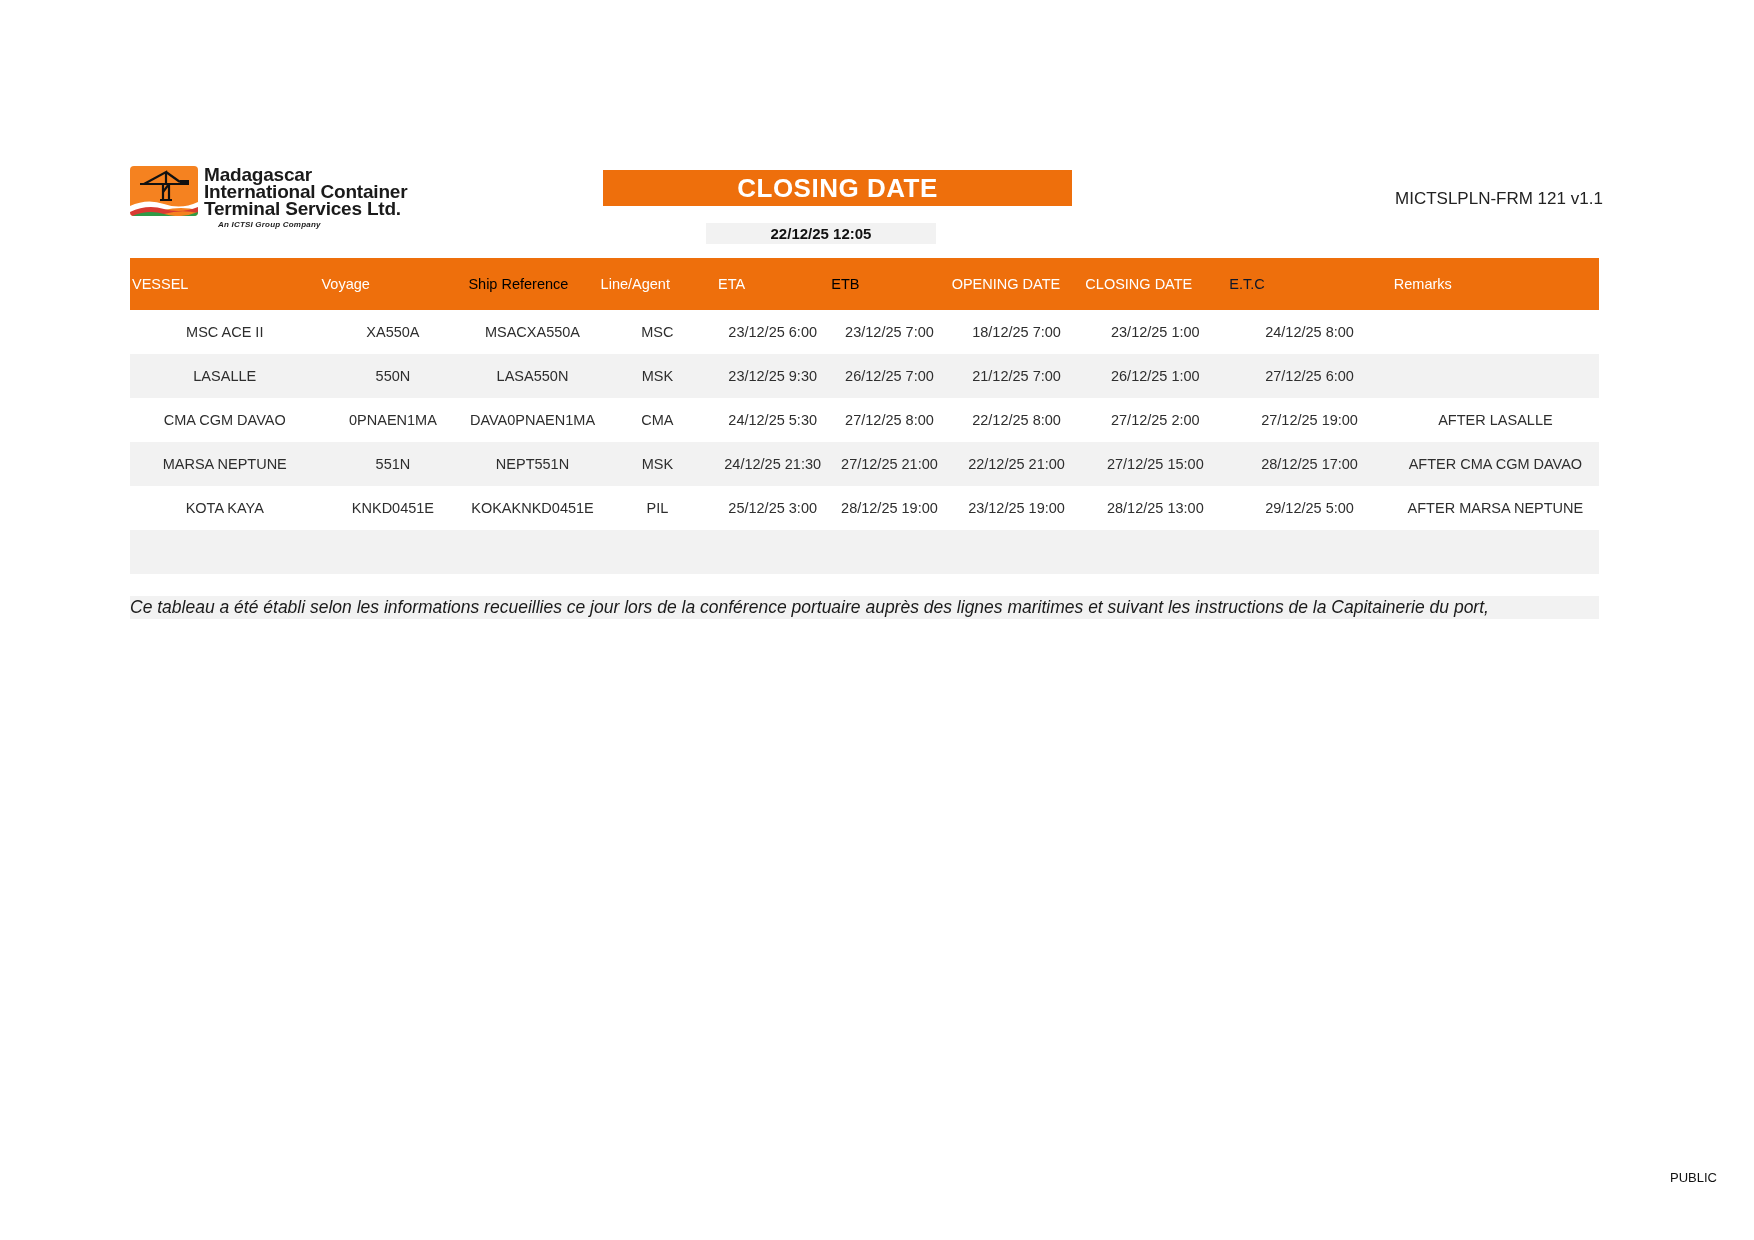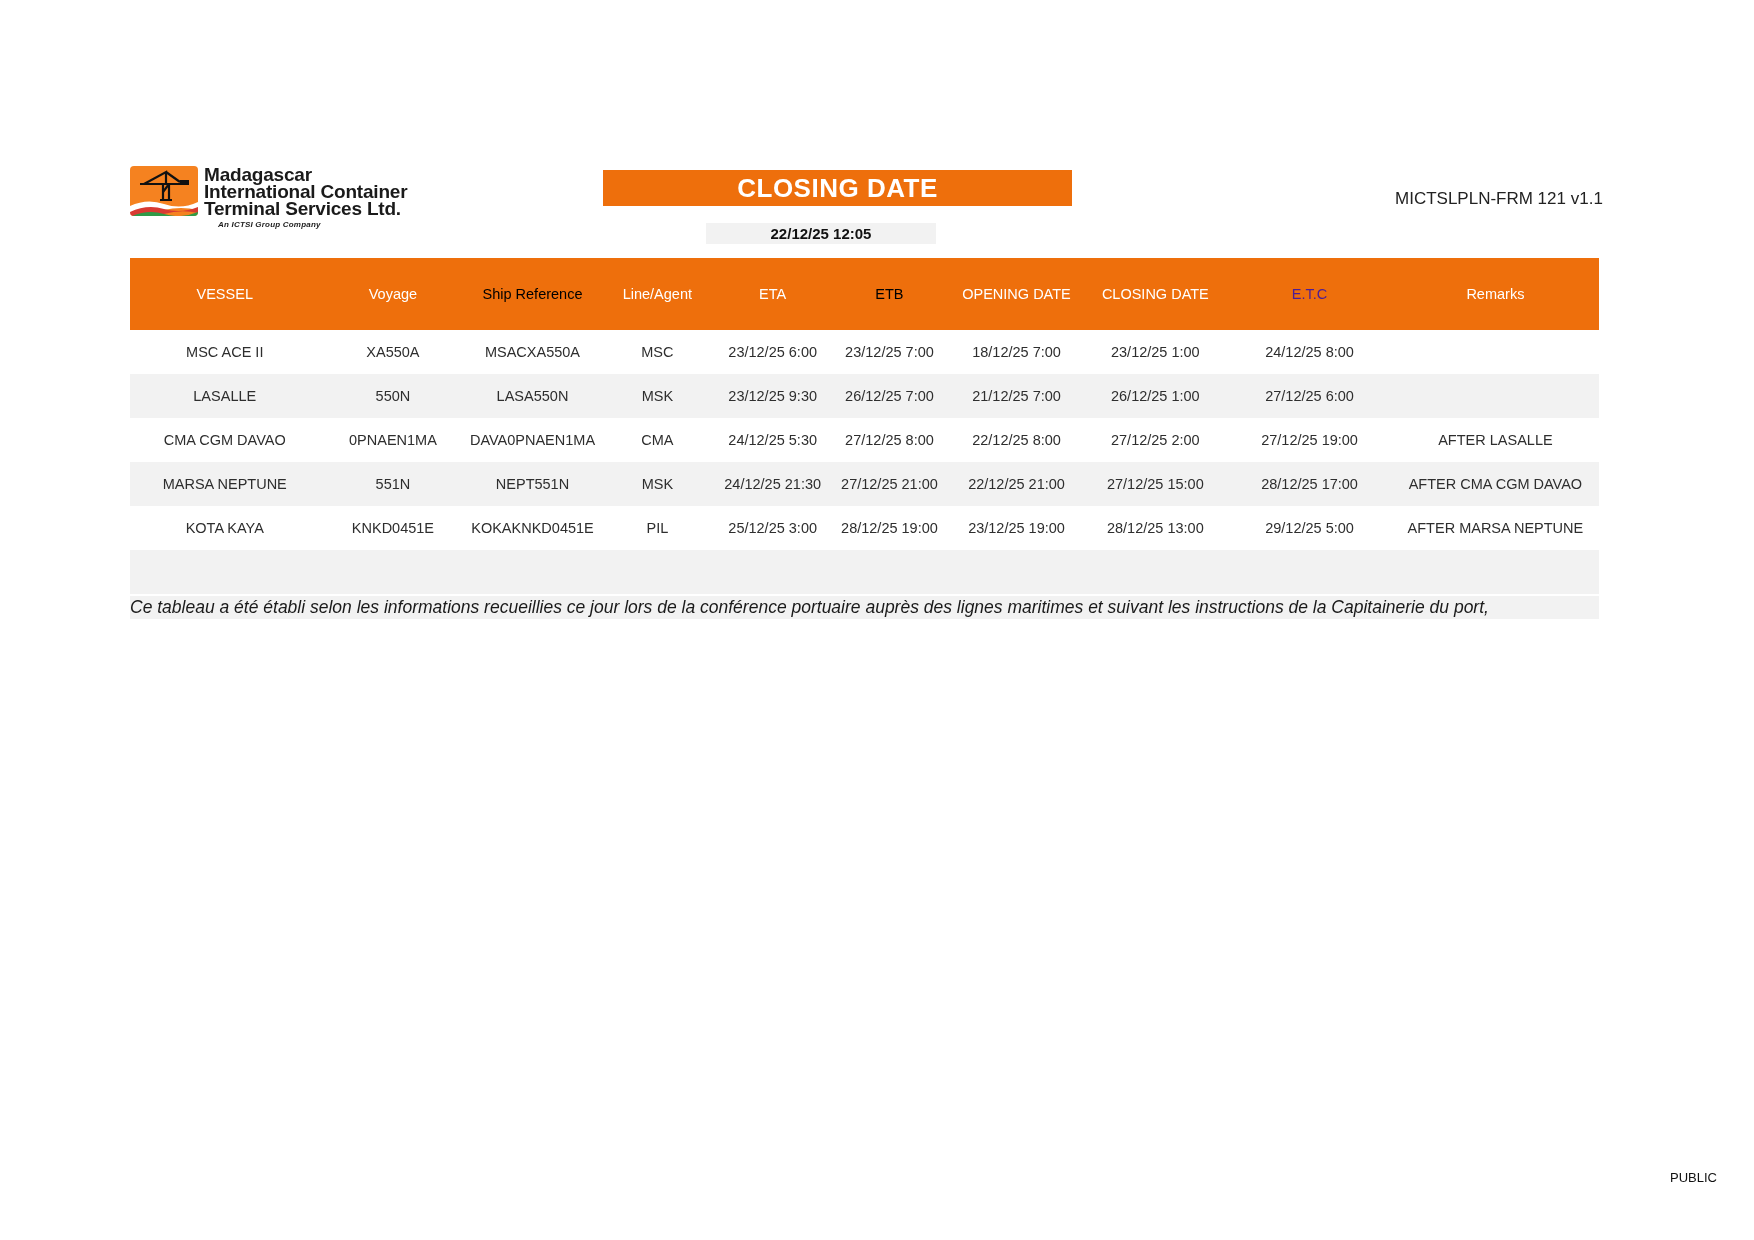--- a/index.html
+++ b/index.html
@@ -91,23 +91,23 @@
     border-collapse: collapse;
     table-layout: fixed;
     font-size: 14.5px;
     color: #2e2e2e;
   }
   .sched-table th {
     height: 48px;
     color: #ffffff;
     font-weight: normal;
     font-size: 14.5px;
-    text-align: center;
+    text-align: left;
     vertical-align: middle;
-    padding: 12px 2px;
+    padding: 2px 2px;
   }
   .sched-table td {
     height: 44px;
     text-align: center;
     vertical-align: middle;
     padding: 0 2px;
     white-space: nowrap;
     overflow: hidden;
   }
   .sched-table tbody tr:nth-child(even) td { background: #f2f2f2; }
@@ -201,21 +201,21 @@
     <thead>
       <tr id="thead-row" style="background: rgb(238, 111, 12);">
           <th style="color: rgb(255, 255, 255);">VESSEL</th>
           <th style="color: rgb(255, 255, 255);">Voyage</th>
           <th style="color: #000000;">Ship Reference</th>
           <th style="color: rgb(255, 255, 255);">Line/Agent</th>
           <th style="color: rgb(255, 255, 255);">ETA</th>
           <th style="color: #000000;">ETB</th>
           <th style="color: rgb(255, 255, 255);">OPENING DATE</th>
           <th style="color: rgb(255, 255, 255);">CLOSING DATE</th>
-          <th style="color: #4c1d95;">E.T.C</th>
+          <th style="color: #0f172a;">E.T.C</th>
           <th style="color: rgb(255, 255, 255);">Remarks</th>
         </tr>
     </thead>
     <tbody id="tbody">
         <tr>
           <td>MSC ACE II</td>
           <td>XA550A</td>
           <td>MSACXA550A</td>
           <td>MSC</td>
           <td>23/12/25 6:00</td>

